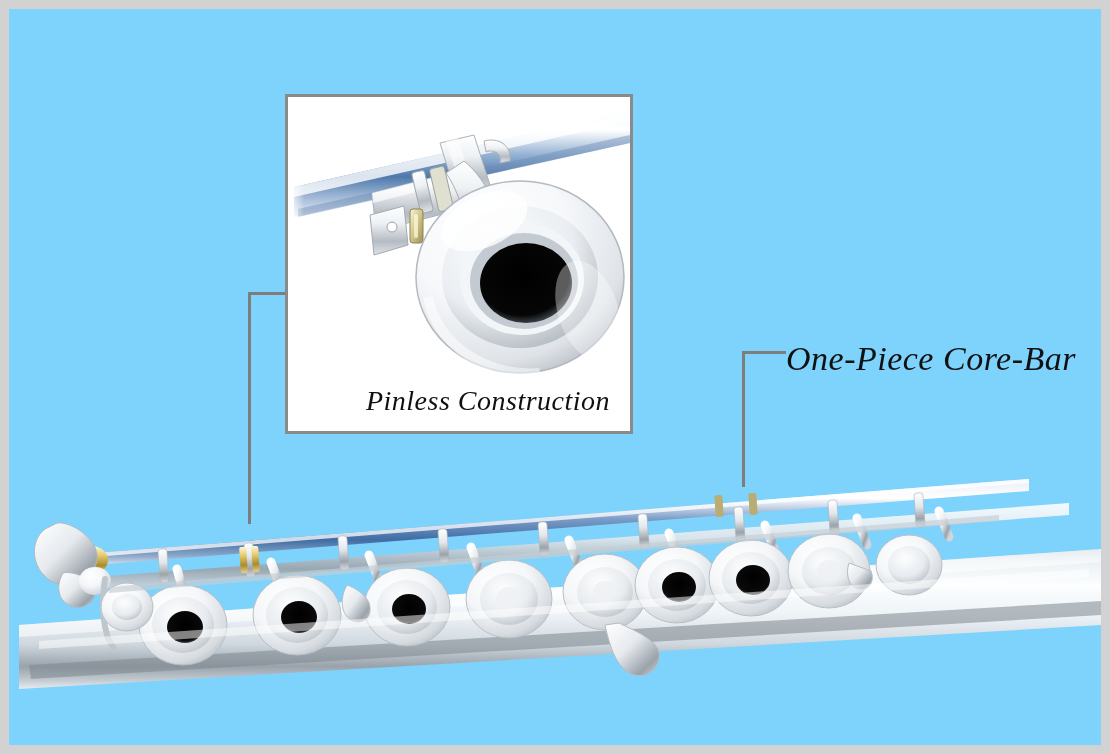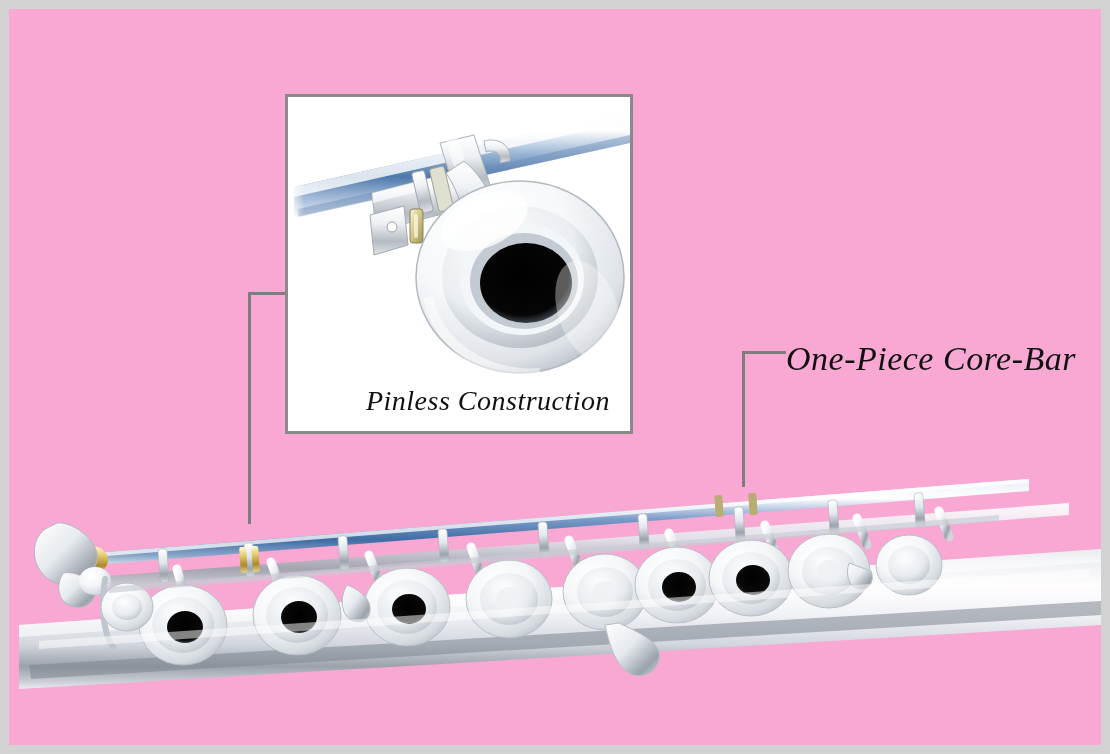--- a/index.html
+++ b/index.html
@@ -1,19 +1,19 @@
 <!DOCTYPE html>
 <html><head>
 <meta charset="utf-8">
 <style>
   html,body{margin:0;padding:0;background:#ffffff;}
   body{width:1110px;height:754px;overflow:hidden;font-family:"Liberation Serif",serif;}
 
   #stage{position:relative;width:1110px;height:754px;background:#d2d2d2;box-sizing:border-box;}
-  #canvas{position:absolute;left:9px;top:9px;width:1092px;height:736px;background:#f9a8d4;overflow:hidden;}
+  #canvas{position:absolute;left:9px;top:9px;width:1092px;height:736px;background:#7dd3fc;overflow:hidden;}
 
   
   #inset-frame{
     position:absolute;left:276px;top:85px;width:348px;height:340px;
     border:3px solid #8a8a8a;background:#ffffff;box-sizing:border-box;
     overflow:hidden;
   }
   #inset-art{position:absolute;left:0;top:0;width:342px;height:334px;}
   #inset-caption{
     position:absolute;left:0;bottom:14px;width:100%;text-align:center;

